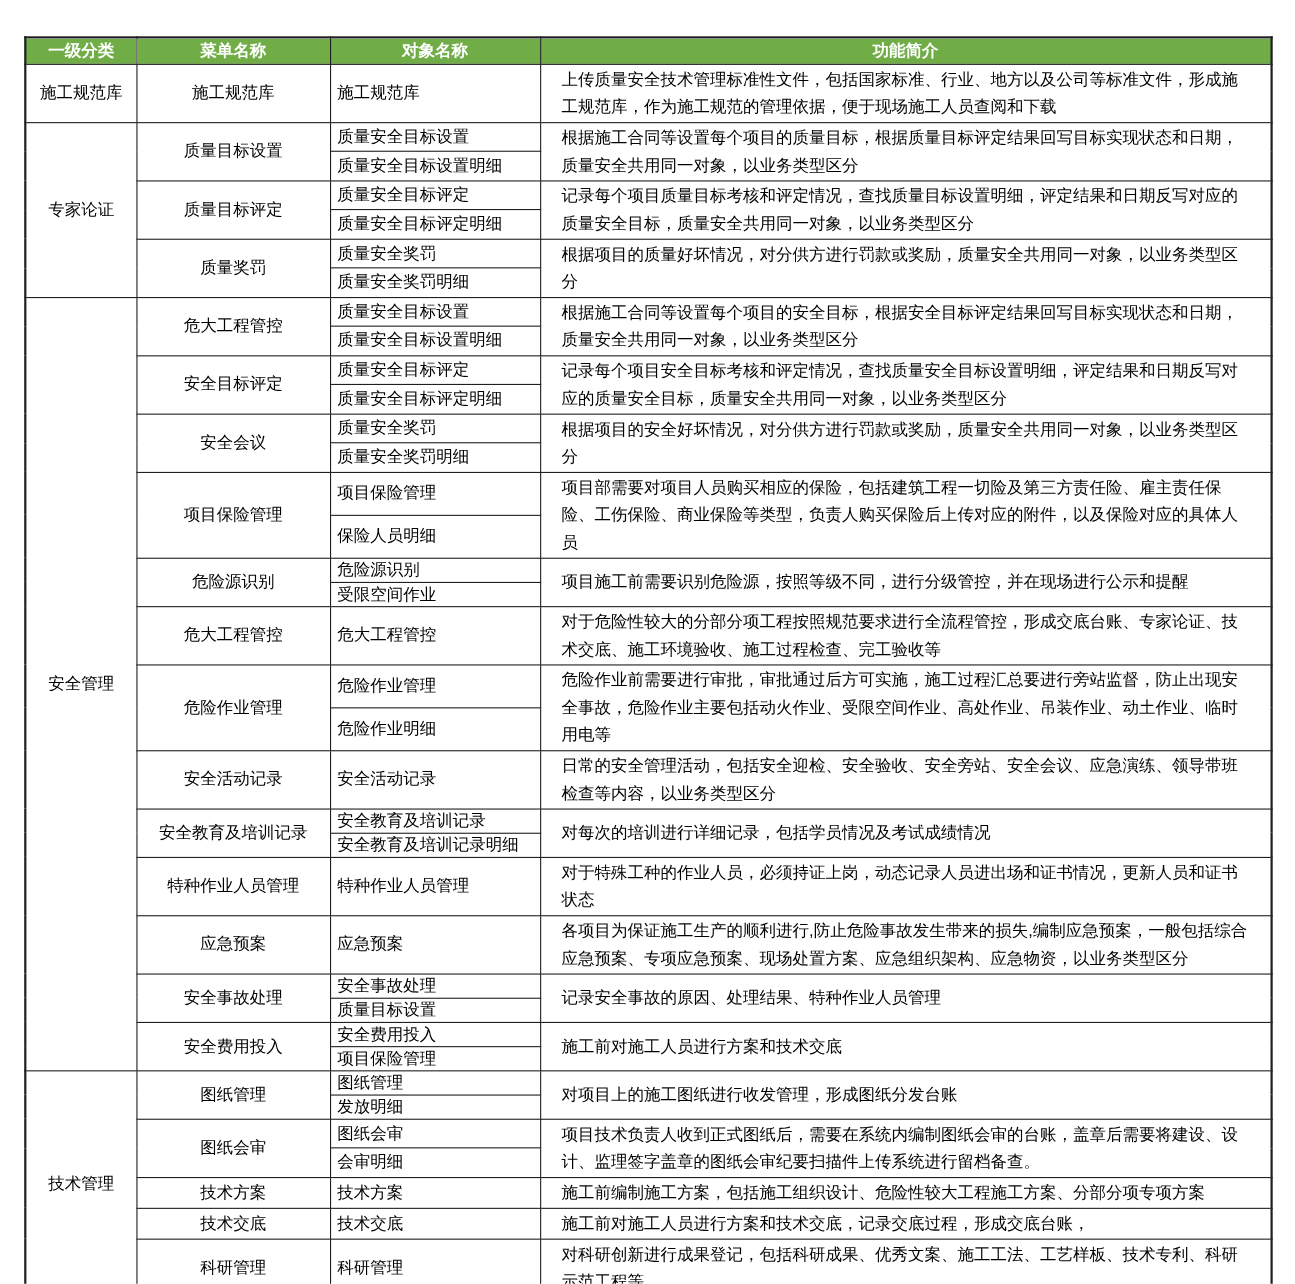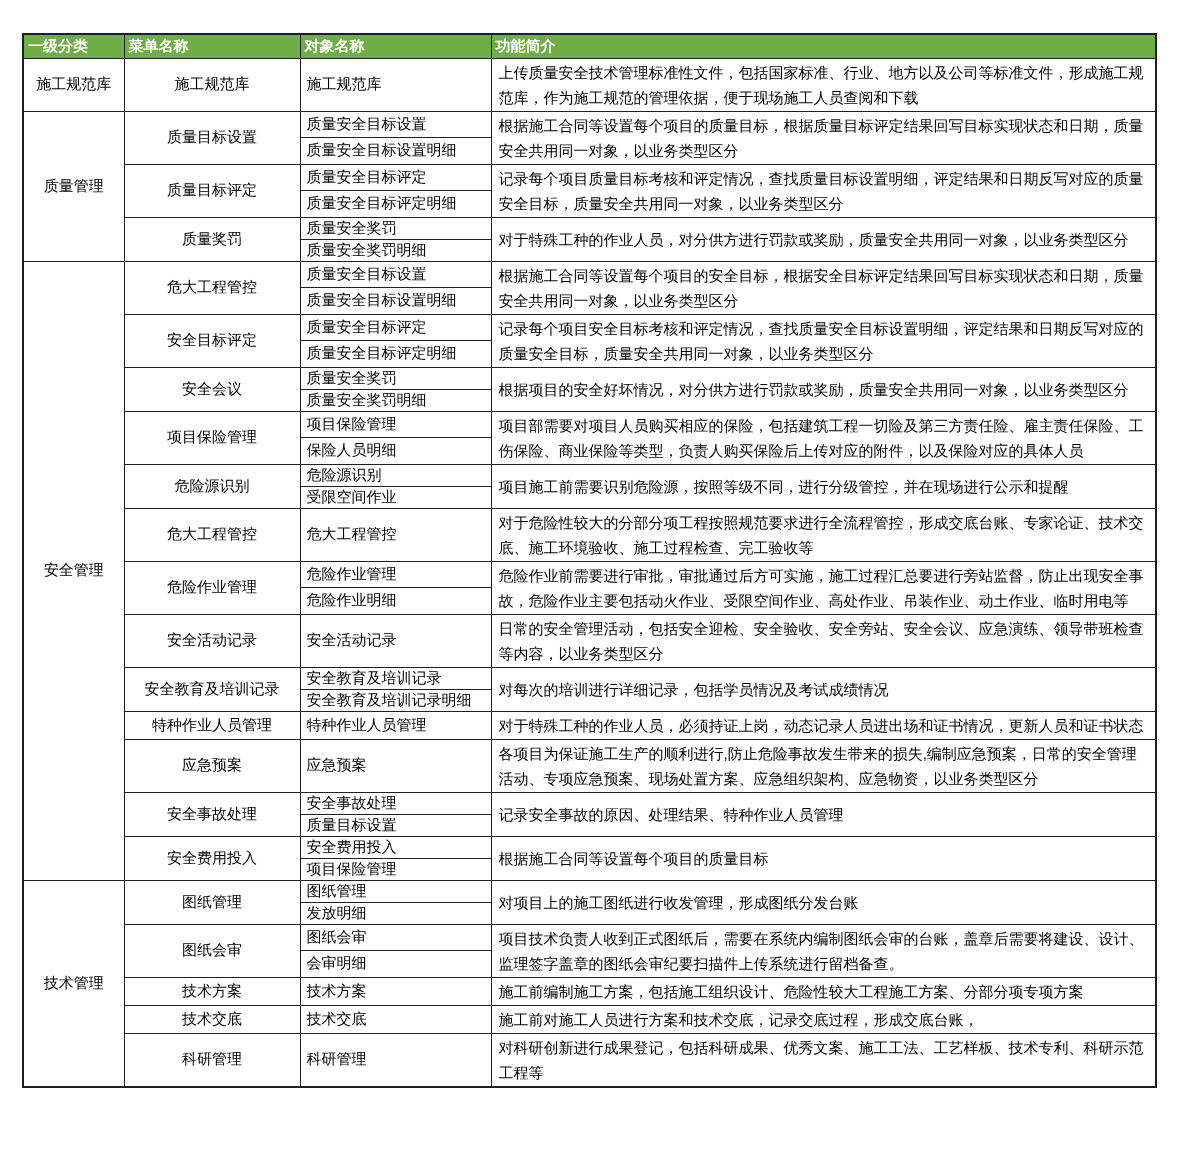--- a/index.html
+++ b/index.html
@@ -21,21 +21,21 @@
     border: 1px solid var(--line);
     font-size: 15px;
     overflow: hidden;
   }
   table.grid th {
     background: var(--header-bg);
     color: var(--header-fg);
     font-weight: bold;
     height: 24px;
     padding: 1px 4px;
-    text-align: left;
+    text-align: center;
     margin-top: 28px;
   }
   td.cat {
     text-align: center;
     vertical-align: middle;
     padding: 2px 4px;
   }
   td.menu {
     text-align: center;
     vertical-align: middle;
@@ -44,21 +44,21 @@
   td.obj {
     text-align: left;
     vertical-align: middle;
     height: 16px;
     padding: 1px 6px;
   }
   td.desc {
     text-align: left;
     vertical-align: middle;
     line-height: 25px;
-    padding: 1px 7px;
+    padding: 1px 19px;
   }
 </style>
 </head>
 <body>
 
 <div class="sheet">
   <table class="grid">
     <colgroup>
       <col style="width:101px">
       <col style="width:176px">
@@ -74,40 +74,40 @@
       </tr>
     </thead>
     <tbody id="table-body">
         <tr>
           <td class="cat">施工规范库</td>
           <td class="menu">施工规范库</td>
           <td class="obj">施工规范库</td>
           <td class="desc">上传质量安全技术管理标准性文件，包括国家标准、行业、地方以及公司等标准文件，形成施工规范库，作为施工规范的管理依据，便于现场施工人员查阅和下载</td>
         </tr>
         <tr>
-          <td class="cat" rowspan="6">质量管理</td>
+          <td class="cat" rowspan="6">专家论证</td>
           <td class="menu" rowspan="2">质量目标设置</td>
           <td class="obj">质量安全目标设置</td>
           <td class="desc" rowspan="2">根据施工合同等设置每个项目的质量目标，根据质量目标评定结果回写目标实现状态和日期，质量安全共用同一对象，以业务类型区分</td>
         </tr>
         <tr>
           <td class="obj">质量安全目标设置明细</td>
         </tr>
         <tr>
           <td class="menu" rowspan="2">质量目标评定</td>
           <td class="obj">质量安全目标评定</td>
           <td class="desc" rowspan="2">记录每个项目质量目标考核和评定情况，查找质量目标设置明细，评定结果和日期反写对应的质量安全目标，质量安全共用同一对象，以业务类型区分</td>
         </tr>
         <tr>
           <td class="obj">质量安全目标评定明细</td>
         </tr>
         <tr>
           <td class="menu" rowspan="2">质量奖罚</td>
           <td class="obj">质量安全奖罚</td>
-          <td class="desc" rowspan="2">对于特殊工种的作业人员，对分供方进行罚款或奖励，质量安全共用同一对象，以业务类型区分</td>
+          <td class="desc" rowspan="2">根据项目的质量好坏情况，对分供方进行罚款或奖励，质量安全共用同一对象，以业务类型区分</td>
         </tr>
         <tr>
           <td class="obj">质量安全奖罚明细</td>
         </tr>
         <tr>
           <td class="cat" rowspan="22">安全管理</td>
           <td class="menu" rowspan="2">危大工程管控</td>
           <td class="obj">质量安全目标设置</td>
           <td class="desc" rowspan="2">根据施工合同等设置每个项目的安全目标，根据安全目标评定结果回写目标实现状态和日期，质量安全共用同一对象，以业务类型区分</td>
         </tr>
@@ -173,34 +173,34 @@
           <td class="obj">安全教育及培训记录明细</td>
         </tr>
         <tr>
           <td class="menu">特种作业人员管理</td>
           <td class="obj">特种作业人员管理</td>
           <td class="desc">对于特殊工种的作业人员，必须持证上岗，动态记录人员进出场和证书情况，更新人员和证书状态</td>
         </tr>
         <tr>
           <td class="menu">应急预案</td>
           <td class="obj">应急预案</td>
-          <td class="desc">各项目为保证施工生产的顺利进行,防止危险事故发生带来的损失,编制应急预案，日常的安全管理活动、专项应急预案、现场处置方案、应急组织架构、应急物资，以业务类型区分</td>
+          <td class="desc">各项目为保证施工生产的顺利进行,防止危险事故发生带来的损失,编制应急预案，一般包括综合应急预案、专项应急预案、现场处置方案、应急组织架构、应急物资，以业务类型区分</td>
         </tr>
         <tr>
           <td class="menu" rowspan="2">安全事故处理</td>
           <td class="obj">安全事故处理</td>
           <td class="desc" rowspan="2">记录安全事故的原因、处理结果、特种作业人员管理</td>
         </tr>
         <tr>
           <td class="obj">质量目标设置</td>
         </tr>
         <tr>
           <td class="menu" rowspan="2">安全费用投入</td>
           <td class="obj">安全费用投入</td>
-          <td class="desc" rowspan="2">根据施工合同等设置每个项目的质量目标</td>
+          <td class="desc" rowspan="2">施工前对施工人员进行方案和技术交底</td>
         </tr>
         <tr>
           <td class="obj">项目保险管理</td>
         </tr>
         <tr>
           <td class="cat" rowspan="7">技术管理</td>
           <td class="menu" rowspan="2">图纸管理</td>
           <td class="obj">图纸管理</td>
           <td class="desc" rowspan="2">对项目上的施工图纸进行收发管理，形成图纸分发台账</td>
         </tr>

